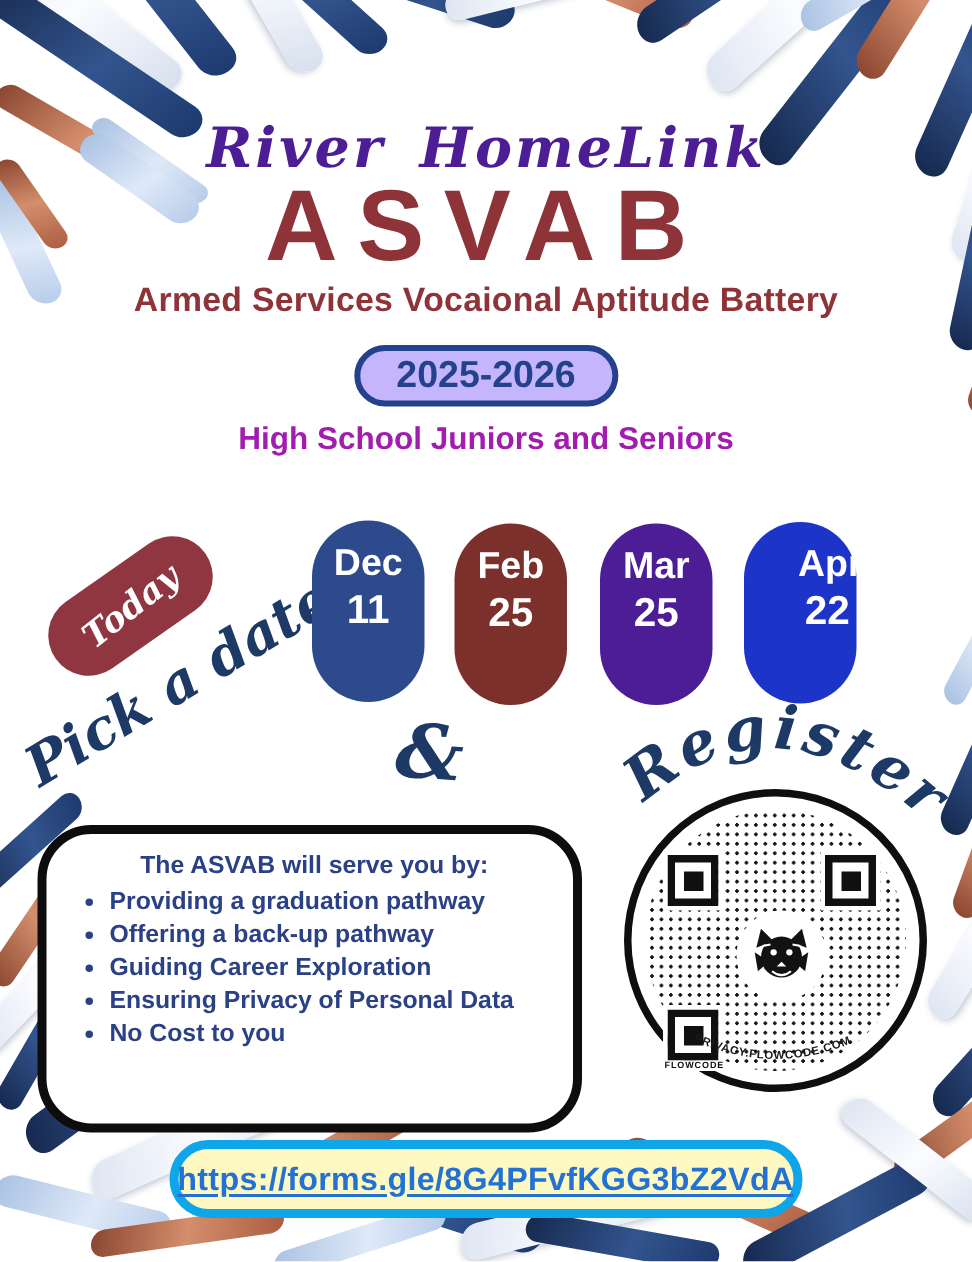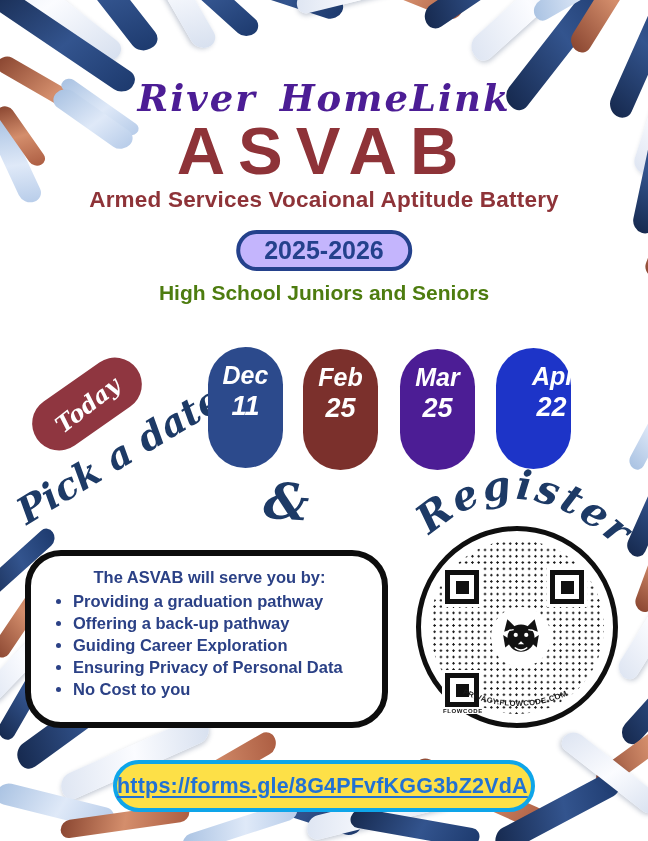--- a/index.html
+++ b/index.html
@@ -20,41 +20,41 @@
   #org-title{position:absolute;top:76px;left:0;width:100%;text-align:center;z-index:2;
     font-size:37px;color:#4c1d95;letter-spacing:2px;word-spacing:8px;}
   #main-title{position:absolute;top:112px;left:0;width:100%;text-align:center;z-index:2;
     font-size:67px;font-weight:800;color:#8e3338;letter-spacing:13px;}
   #subtitle{position:absolute;top:187px;left:0;width:100%;text-align:center;z-index:2;
     font-size:22.5px;font-weight:800;color:#8e3338;letter-spacing:.2px;}
   #year-badge{position:absolute;top:230px;left:50%;transform:translateX(-50%);z-index:2;
     border:4px solid #24418c;border-radius:21px;padding:2px 24px;
     font-size:25px;font-weight:800;color:#24418c;background:#c4b5fd;}
   #audience{position:absolute;top:281px;left:0;width:100%;text-align:center;z-index:2;
-    font-size:21px;font-weight:800;color:#4d7c0f;}
+    font-size:21px;font-weight:800;color:#a21caf;}
   
   #today-pill{position:absolute;left:26px;top:377px;width:122px;height:54px;border-radius:28px;
     background:#8f3640;transform:rotate(-35deg);z-index:2;display:flex;align-items:center;justify-content:center;}
   #today-pill span{color:#fff;font-size:23px;transform:rotate(-3deg);}
   #pick-a-date{position:absolute;left:20px;top:492px;z-index:2;transform:rotate(-31deg);transform-origin:0 50%;
     font-size:37px;color:#1d3a66;white-space:nowrap;}
   .date-pill{position:absolute;width:75px;height:121px;border-radius:38px;z-index:2;
-    color:#fff;text-align:center;padding-top:13px;box-sizing:border-box;font-style:italic;}
+    color:#fff;text-align:center;padding-top:13px;box-sizing:border-box;}
   .date-pill .m{display:block;font-size:25px;font-weight:800;line-height:30px;}
   .date-pill .d{display:block;font-size:27px;font-weight:800;line-height:32px;}
   #pill-0{left:208px;top:347px;}
   #pill-1{left:303px;top:349px;}
   #pill-2{left:400px;top:349px;}
   #pill-3{left:496px;top:348px;padding-left:36px;}
   #ampersand{position:absolute;left:264px;top:472px;z-index:2;font-size:50px;color:#1d3a66;transform:rotate(4deg);}
   #register-svg{position:absolute;left:0;top:0;z-index:2;pointer-events:none;}
   #register-svg text{font-family:"DejaVu Serif",serif;font-style:italic;font-weight:bold;
     font-size:40px;fill:#1d3a66;}
   
-  #benefits-box{position:absolute;left:25px;top:550px;width:363px;height:178px;box-sizing:border-box;
+  #benefits-box{position:absolute;left:25px;top:550px;width:363px;height:205px;box-sizing:border-box;
     background:#fff;border:6px solid #0d0d0d;border-radius:36px;z-index:3;padding:12px 14px 8px 20px;}
   #benefits-heading{text-align:center;font-size:16.5px;font-weight:800;color:#2b4186;margin:0 0 3px 0;}
   #benefits-list{margin:0;padding:0 0 0 22px;}
   #benefits-list li{font-size:16.5px;font-weight:800;color:#2b4186;line-height:22px;}
   
   #qr{position:absolute;left:416px;top:526px;width:202px;height:202px;box-sizing:border-box;
     border:5px solid #0f0f0f;border-radius:50%;background:#fff;z-index:3;}
   #qr-dots{position:absolute;inset:9px;border-radius:50%;
     background-image:radial-gradient(#171717 1.05px,transparent 1.3px);
     background-size:6.3px 6.3px;background-position:1.5px .5px;}
@@ -66,22 +66,22 @@
   #finder-bl{left:24px;top:142px;}
   #qr-center{position:absolute;left:70px;top:76px;width:60px;height:60px;border-radius:50%;background:#fff;
     display:flex;align-items:center;justify-content:center;}
   #flowcode-label{position:absolute;left:21px;top:177px;background:#fff;color:#101010;
     font-size:6px;font-weight:bold;letter-spacing:.6px;padding:0 1px;}
   #privacy-svg{position:absolute;inset:0;pointer-events:none;}
   #privacy-svg text{font-size:7.6px;font-weight:bold;letter-spacing:.5px;fill:#1a1a1a;
     font-family:"Liberation Sans",sans-serif;}
   
   #link-pill{position:absolute;left:113px;top:760px;width:422px;height:52px;box-sizing:border-box;
-    background:#fde047;border:4px solid #0ea5e9;border-radius:27px;z-index:3;
-    display:flex;align-items:center;justify-content:flex-start;}
+    background:#fef9c3;border:6px solid #0ea5e9;border-radius:27px;z-index:3;
+    display:flex;align-items:center;justify-content:flex-end;}
   #register-link{font-size:21.5px;font-weight:800;color:#2271d3;text-decoration:underline;
     text-underline-offset:3px;letter-spacing:.2px;}
 </style>
 </head>
 <body>
 
 <div id="page">
 
   <div id="confetti">
       <div class="rb w" style="left: -35px; top: -8px; width: 170px; height: 26px; transform: rotate(38deg) skewX(-8deg);"></div>

